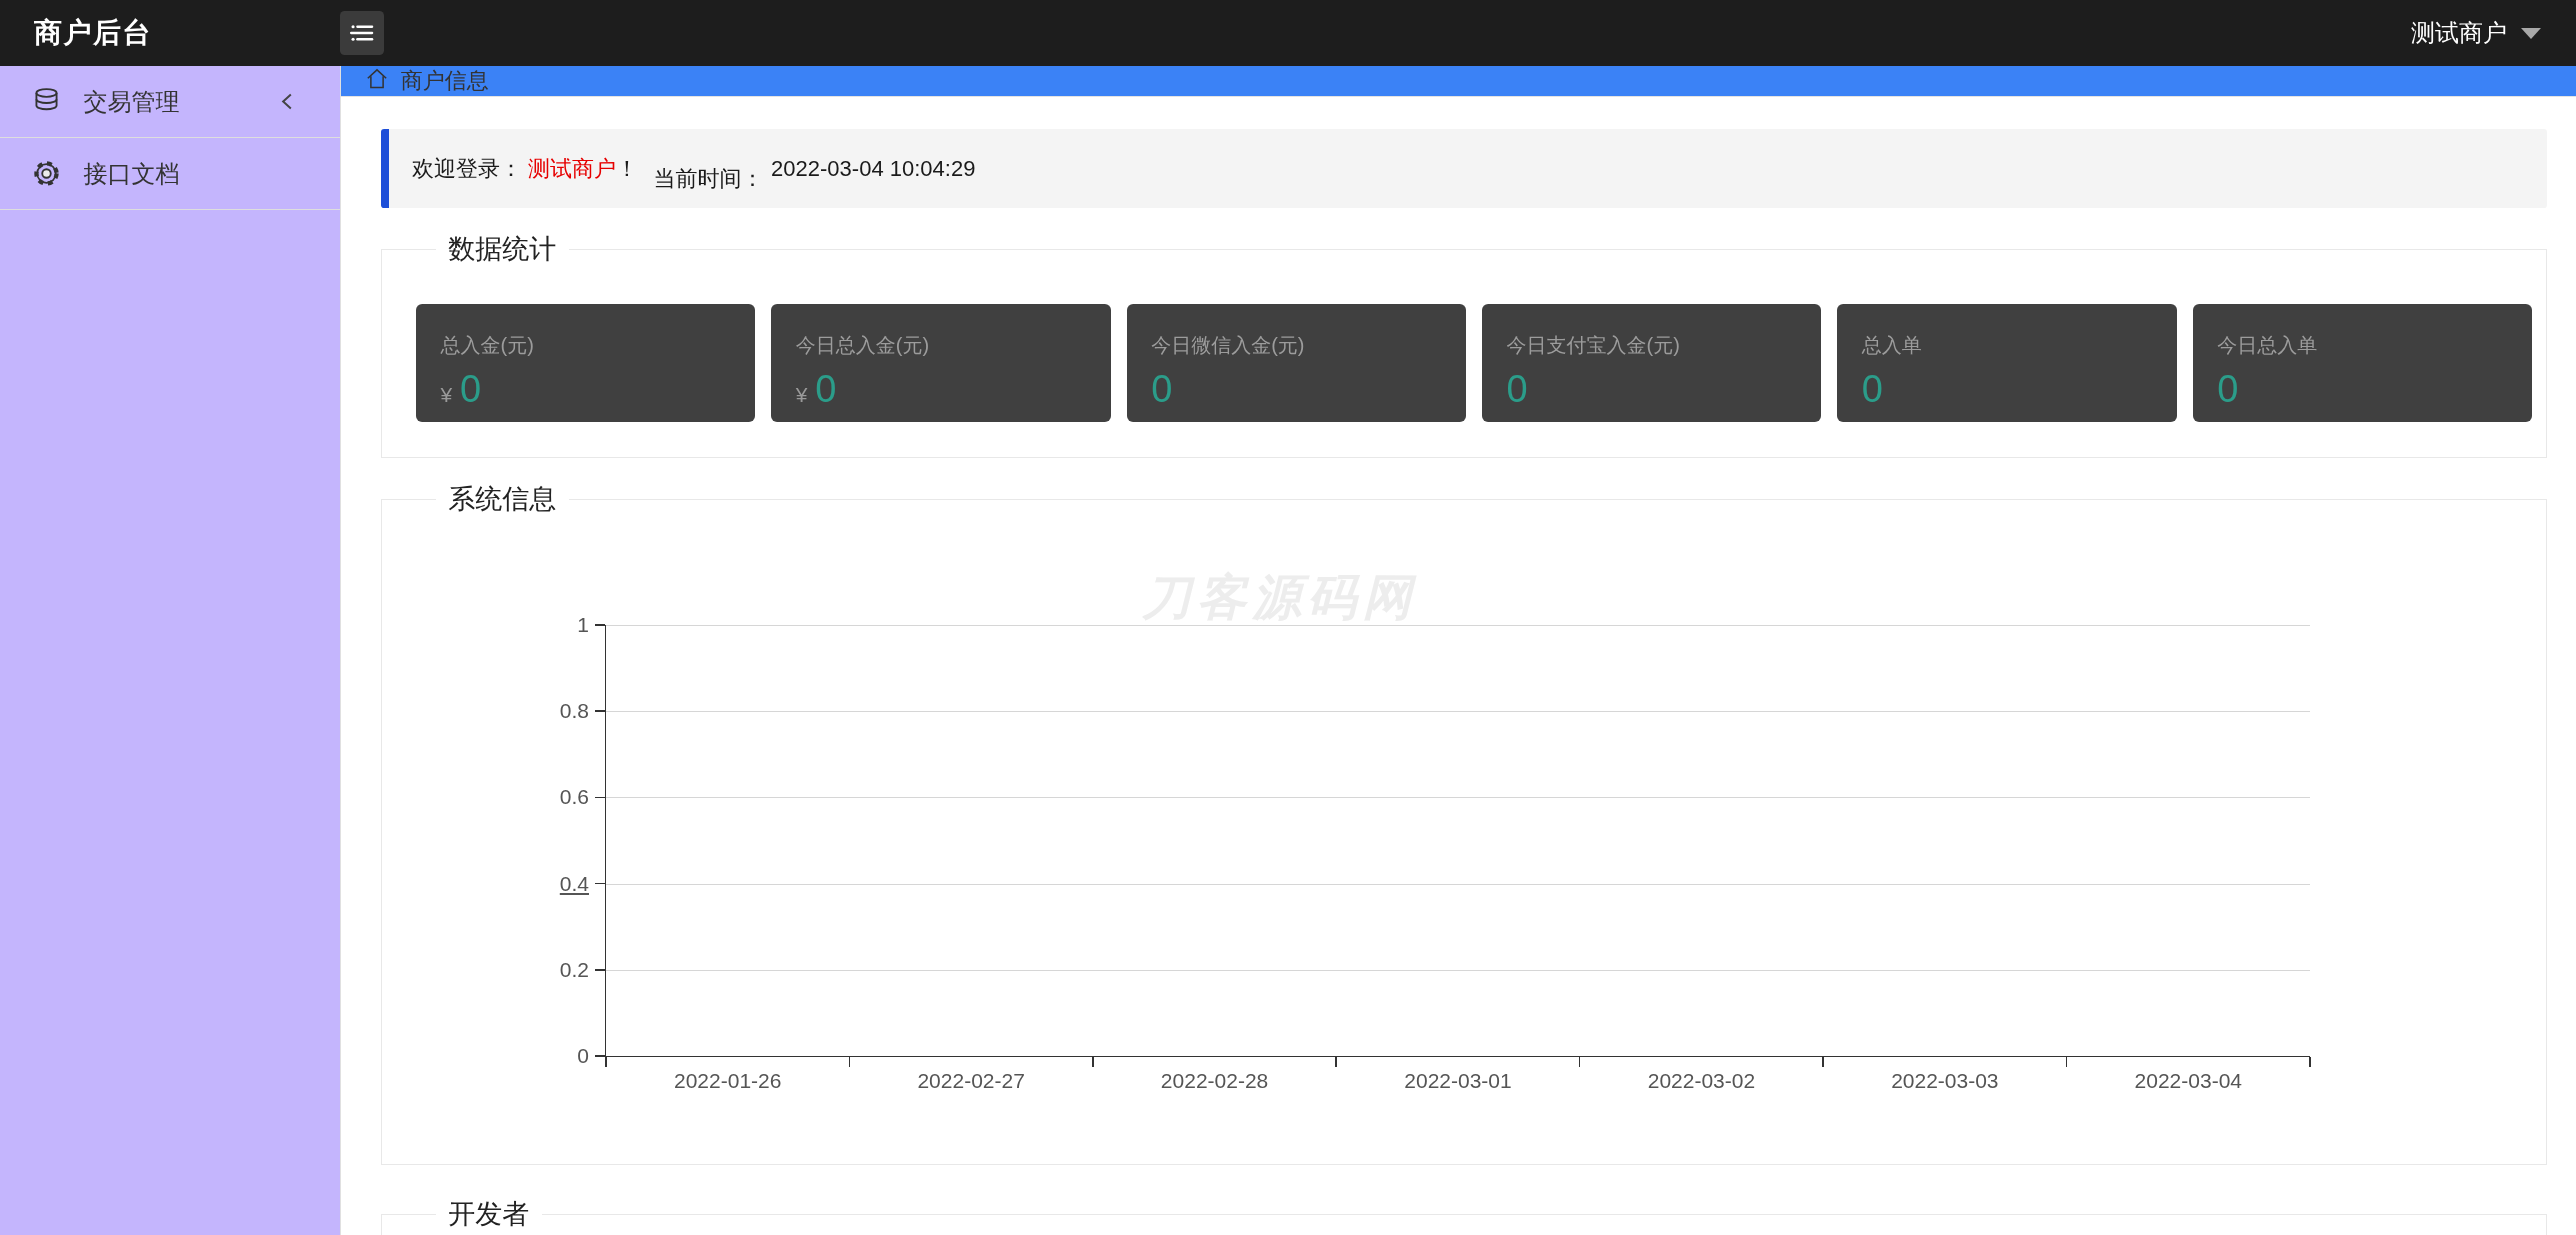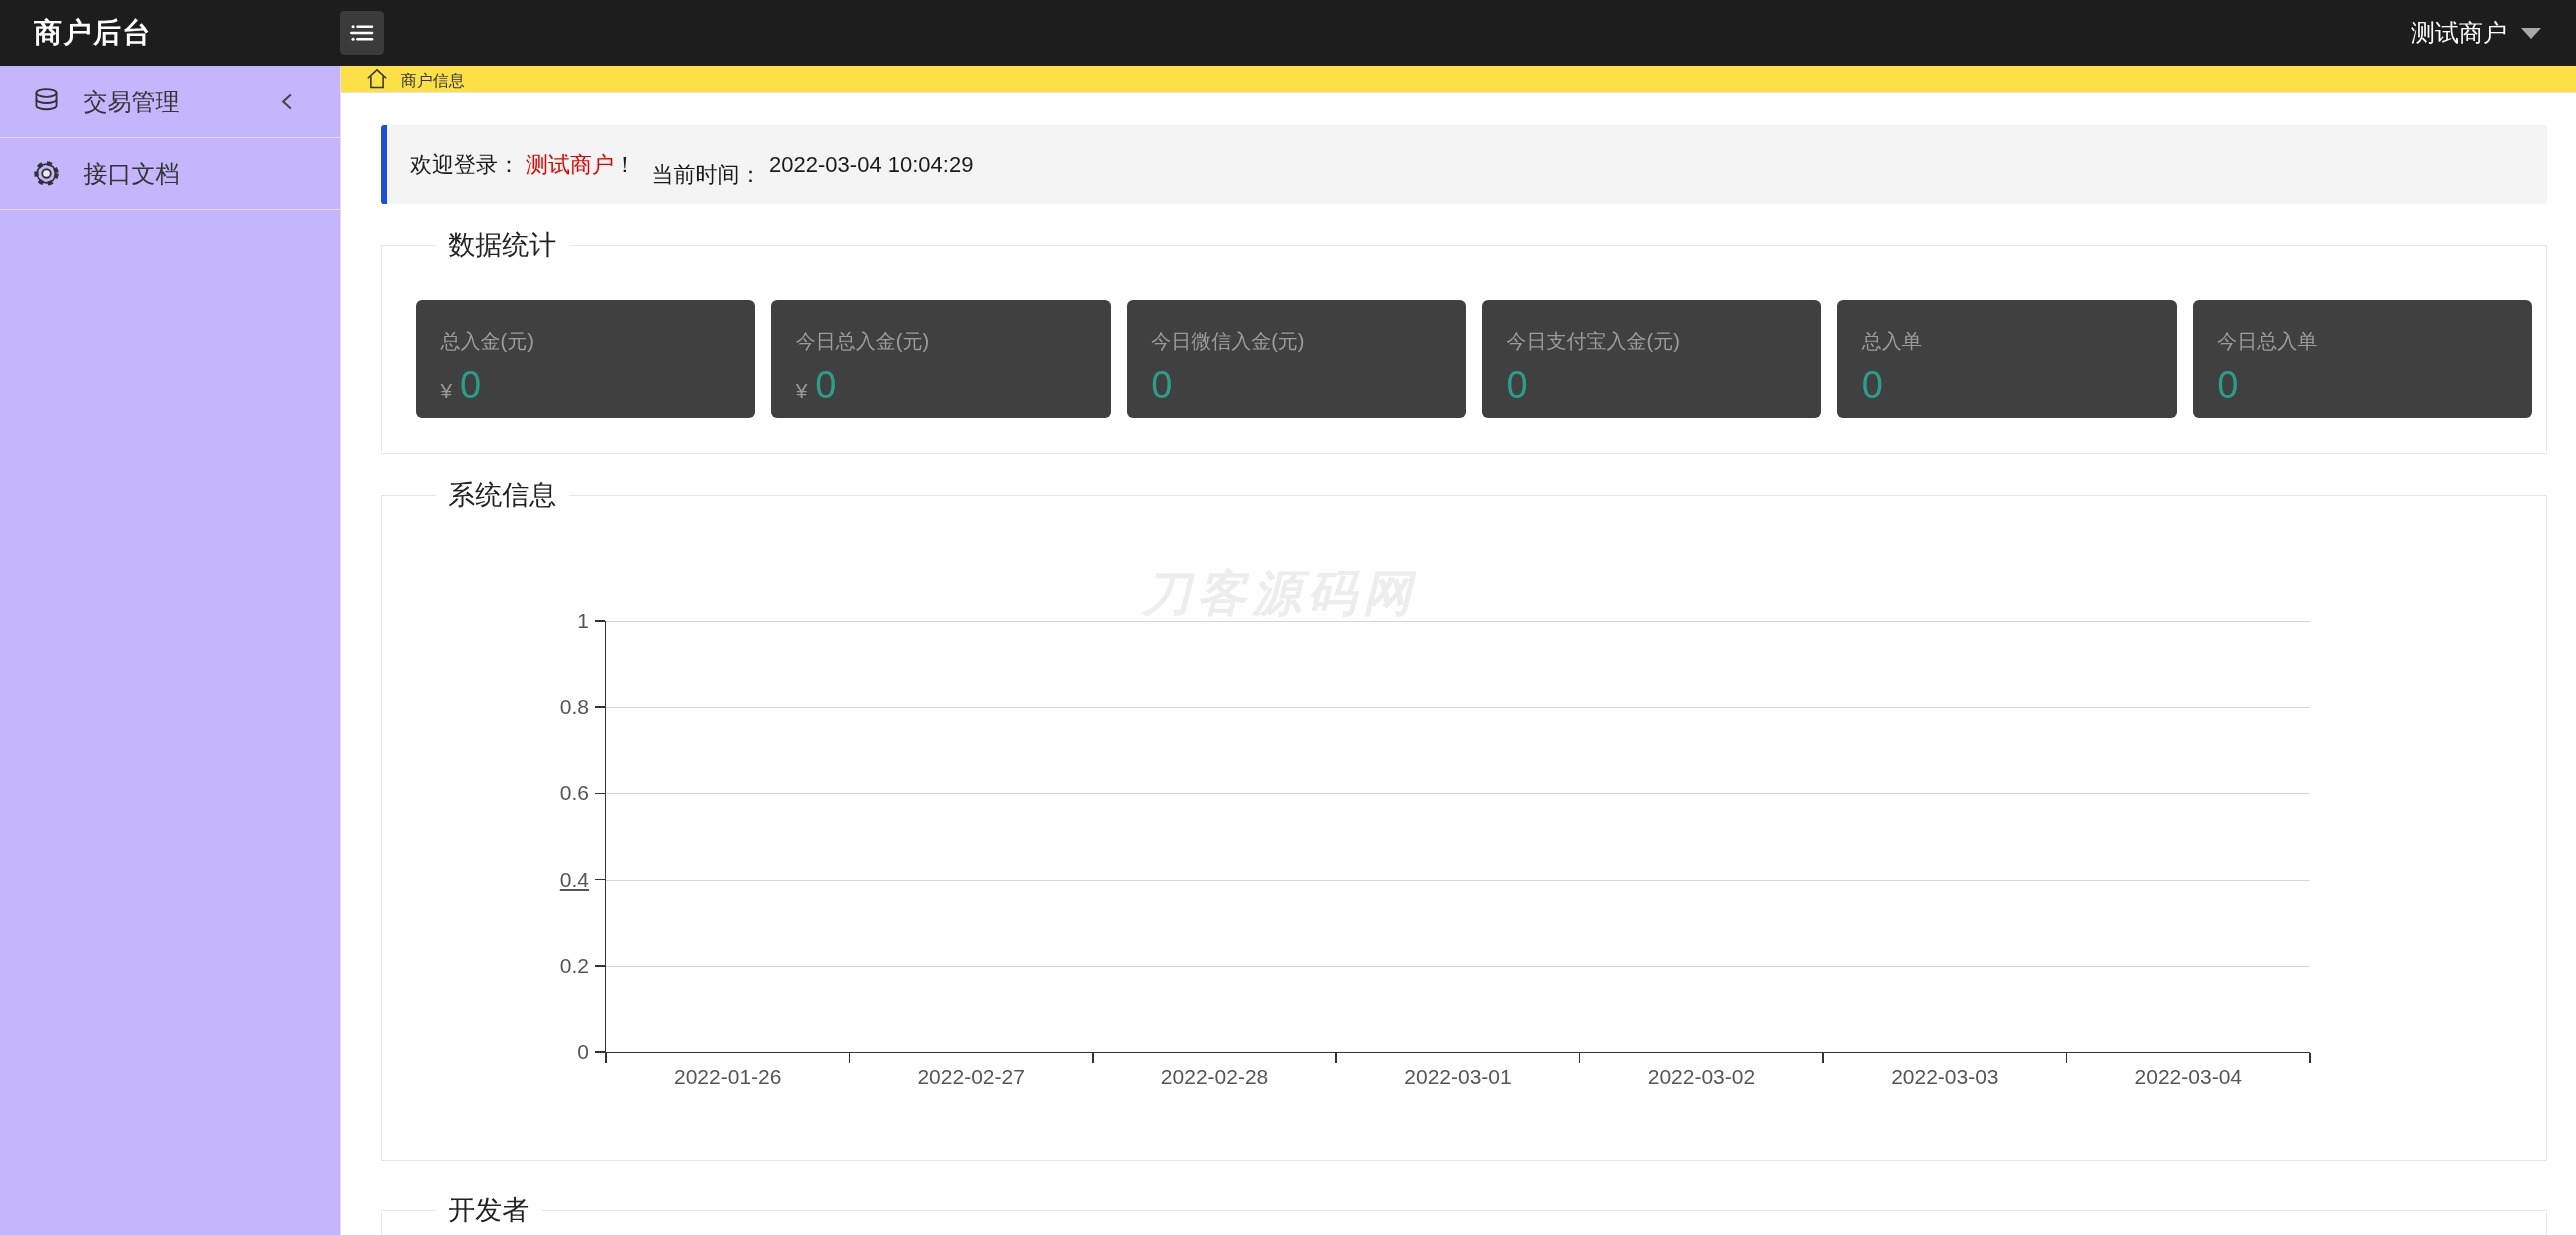--- a/index.html
+++ b/index.html
@@ -21,27 +21,27 @@
   
   .layout { display:flex; height:1169px; }
   .sidebar { width:341px; background:#c4b5fd; border-right:0.8px solid #e0e0e0; }
   .side-item { height:72px; display:flex; align-items:center; padding-left:31px;
     border-bottom:0.8px solid #dedede; position:relative; font-size:24px; color:#333;
     cursor:pointer; }
   .side-item .label { margin-left:21.5px; }
   .side-item .chev { position:absolute; right:43px; display:flex; }
 
   .main { flex:1; background:#fff; display:flex; flex-direction:column; }
-  .crumb { height:54px; background:#fde047; border-bottom:0.8px solid #e3e3e3;
-    display:flex; align-items:flex-end; padding-left:23px; gap:10.7px;
-    font-size:16px; color:#333; }
+  .crumb { height:54px; background:#3b82f6; border-bottom:0.8px solid #e3e3e3;
+    display:flex; align-items:flex-start; padding-left:23px; gap:10.7px;
+    font-size:22px; color:#333; }
   .content { padding:32px 29px 0 40px; }
 
   
-  .banner { height:79px; background:#f4f4f4; border-left:6px solid #1d4ed8;
+  .banner { height:79px; background:#f4f4f4; border-left:8px solid #1d4ed8;
     border-radius:3.1px; display:flex; align-items:center; padding-left:23px;
     font-size:22px; color:#1a1a1a; }
   .banner .red { color:#e60000; margin-left:6.1px; }
   .banner .gap { margin-left:15.3px;margin-top:20px; }
   .banner .t { margin-left:7.7px; }
 
   
   fieldset.sec { border:0.8px solid #e8e8e8; background:#fff; margin-top:23px;
     padding:0 14px 35px 34px; }
   legend.sec-title { font-size:27px; color:#222; padding:0 12.3px; margin-left:20px; }

